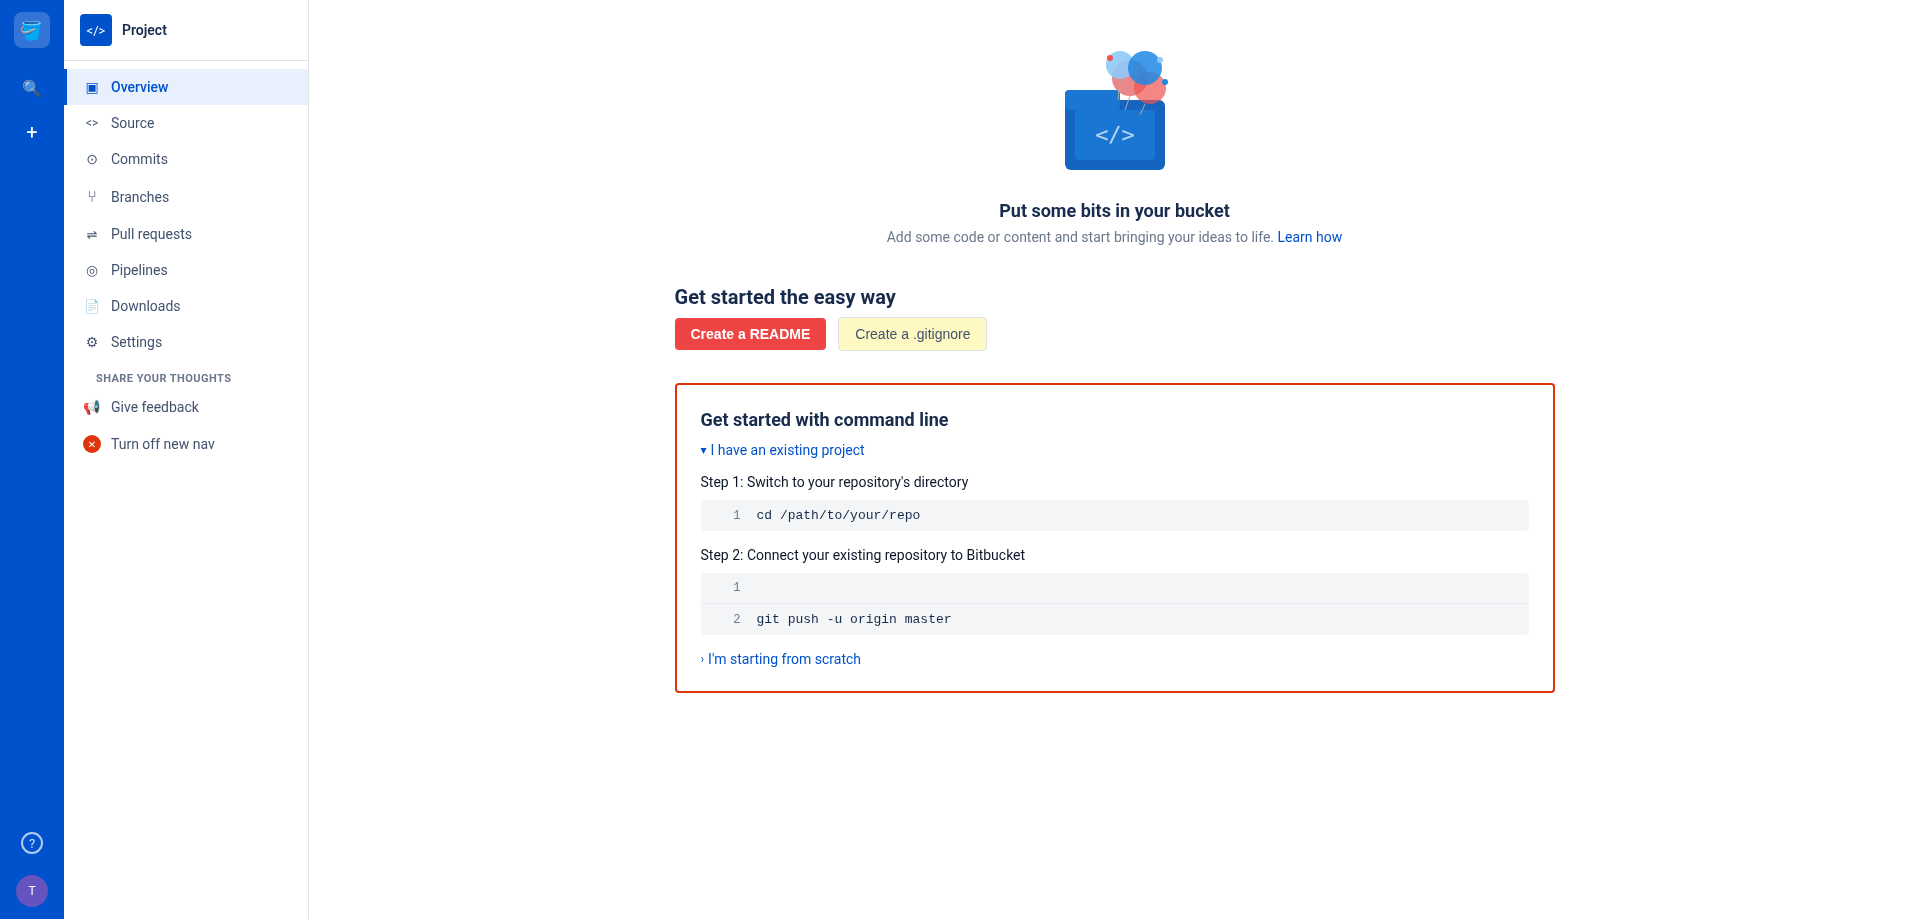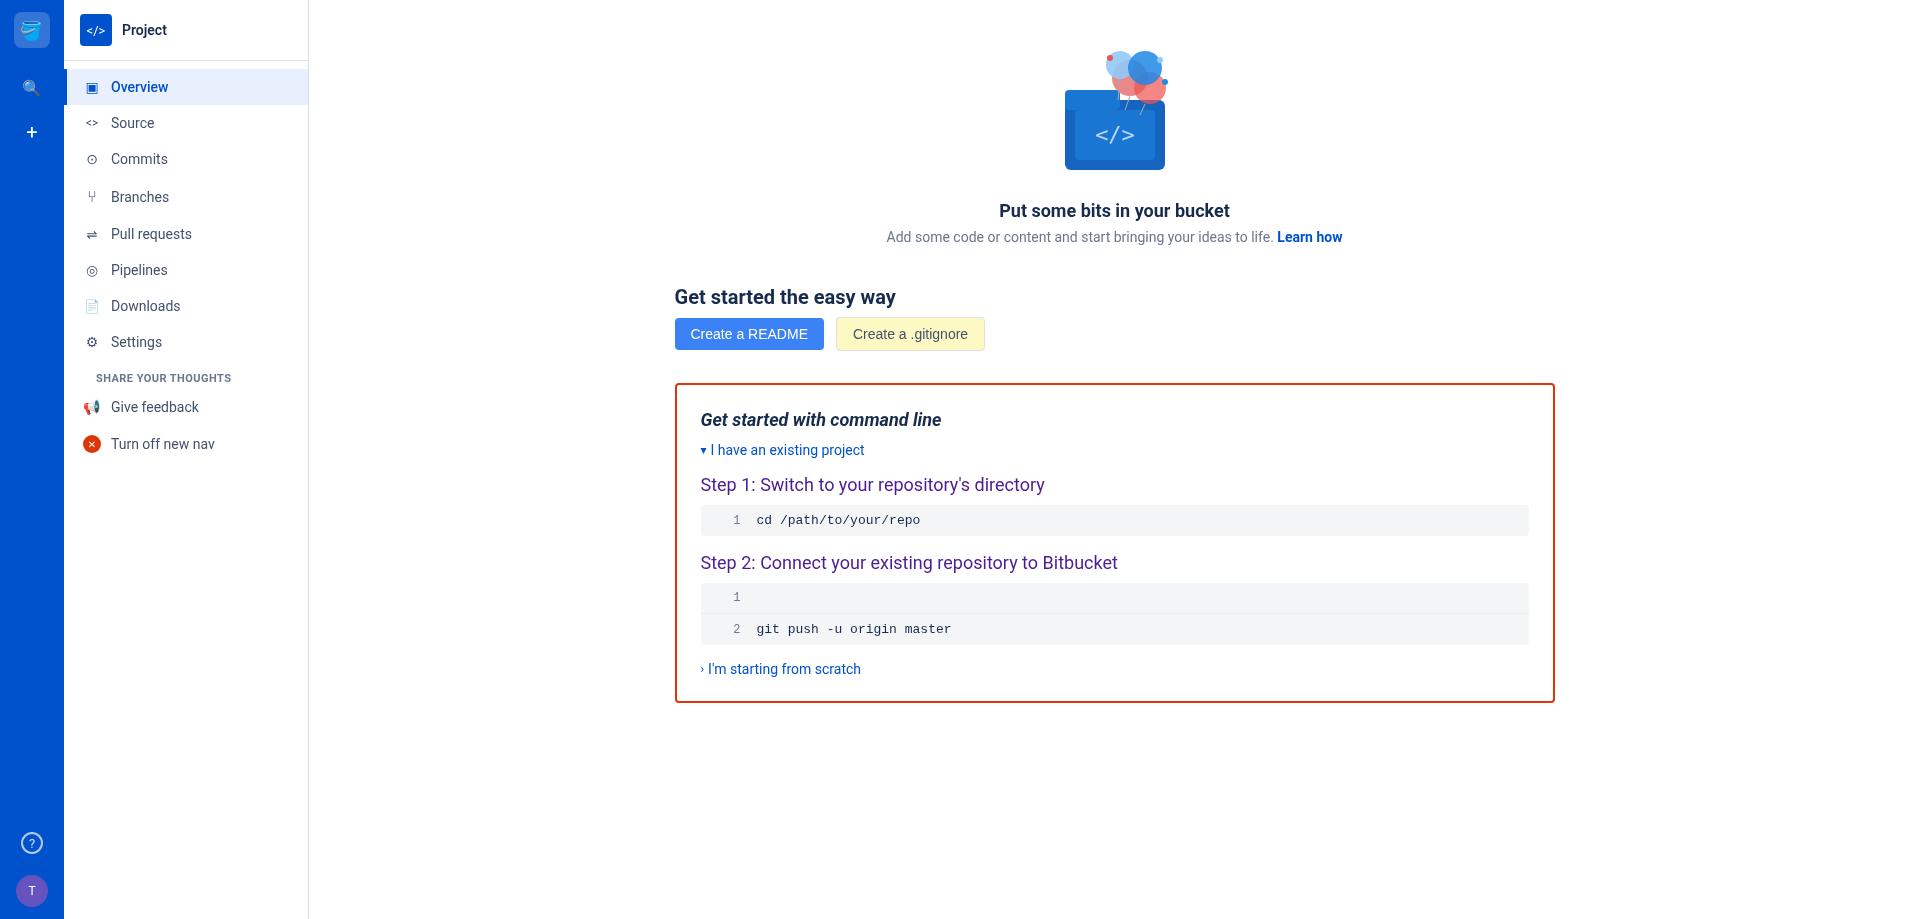--- a/index.html
+++ b/index.html
@@ -121,53 +121,53 @@
       position: relative;
     }
     
     .hero-title {
       font-size: 18px; font-weight: 700; color: #172b4d;
       margin-bottom: 8px;
     }
     .hero-subtitle {
       font-size: 14px; color: #6b778c;
     }
-    .hero-subtitle a { color: #0052cc; text-decoration: none; font-weight: bold; }
+    .hero-subtitle a { color: #0052cc; text-decoration: none; }
 
     
     .section { margin-bottom: 32px; }
     .section-title { font-size: 20px; font-weight: 700; color: #172b4d; margin-bottom: 8px; }
     .section-desc { font-size: 14px; color: #42526e; margin-bottom: 20px; }
 
     .btn-primary {
-      background: #3b82f6; color: white; border: none;
+      background: #ef4444; color: white; border: none;
       padding: 8px 16px; border-radius: 4px; cursor: pointer;
-      font-size: 14px; font-weight: 400; margin-right: 8px;
+      font-size: 14px; font-weight: 700; margin-right: 8px;
     }
     .btn-secondary {
       background: #fef9c3; color: #42526e;
       border: 1px solid #dfe1e6;
       padding: 8px 16px; border-radius: 4px; cursor: pointer;
       font-size: 14px;
     }
 
     
     .cmd-box {
       border: 2px solid #de350b;
       border-radius: 4px;
       padding: 24px;
       margin-top: 16px;
     }
-    .cmd-box-title { font-size: 18px; font-weight: 700; color: #172b4d; margin-bottom: 12px; font-style: italic; }
+    .cmd-box-title { font-size: 18px; font-weight: 700; color: #172b4d; margin-bottom: 12px; }
     .cmd-link {
       font-size: 14px; color: #0052cc; cursor: pointer;
       display: flex; align-items: center; gap: 4px;
       margin-bottom: 16px; text-decoration: none;
     }
-    .cmd-step { font-size: 18px; color: #4c1d95; margin-bottom: 10px; }
+    .cmd-step { font-size: 14px; color: #0f172a; margin-bottom: 10px; }
     .code-block {
       background: #f4f5f7;
       border-radius: 4px;
       margin-bottom: 16px;
       overflow: hidden;
     }
     .code-line {
       display: flex; align-items: center;
       padding: 8px 12px;
       border-bottom: 1px solid #ebecf0;

